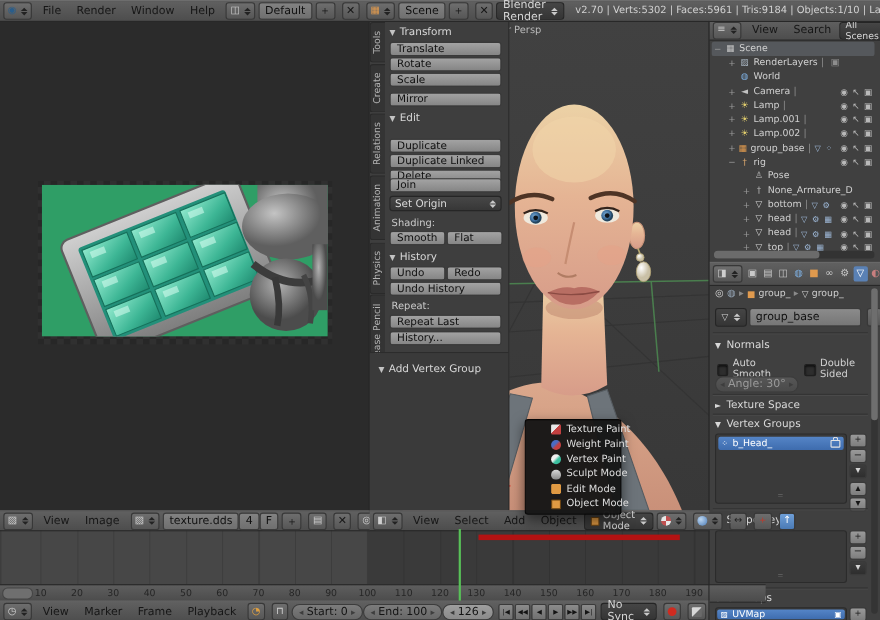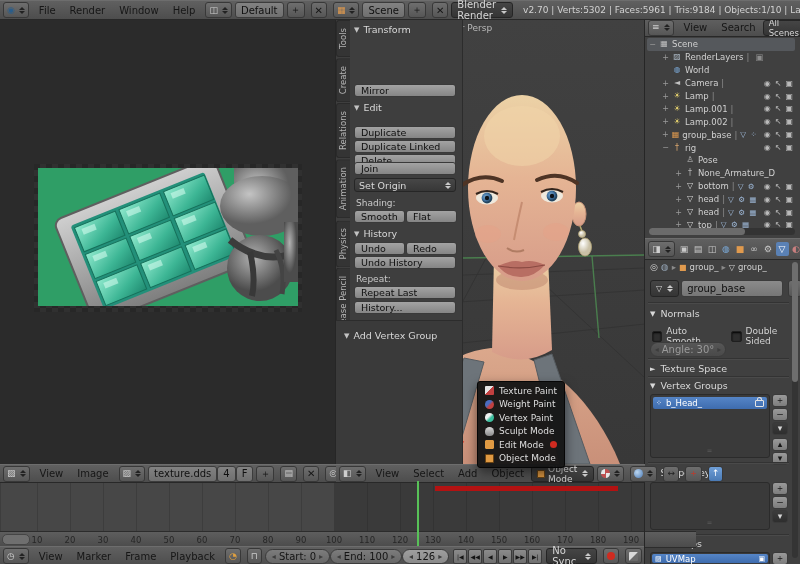--- a/index.html
+++ b/index.html
@@ -48,21 +48,21 @@
     border:1px solid #3a3a3a;border-radius:3px;color:#0f0f0f;display:flex;align-items:center;
     padding-left:6px;box-sizing:border-box;font-size:9.5px}
   .half{width:51px}
   .lbl{position:absolute;left:20px;color:#c9c9c9;font-size:9px}
   .enum{position:absolute;left:18px;width:102px;height:14px;background:linear-gradient(#474747,#373737);
     border:1px solid #262626;border-radius:3px;color:#d9d9d9;display:flex;align-items:center;
     padding:0 4px;box-sizing:border-box;justify-content:space-between;font-size:9.5px}
   
   #modemenu{left:477px;top:381px;width:86px;background:rgba(22,22,22,.97);border:1px solid #060606;
     border-radius:3px;box-shadow:0 5px 12px rgba(0,0,0,.55);padding:2px 0;z-index:40;color:#dedede}
-  .pitem{display:flex;align-items:center;gap:5px;height:13.5px;padding:0 7px;font-size:9px;white-space:nowrap}
+  .pitem{display:flex;align-items:center;gap:5px;height:13.5px;padding:0 23px;font-size:9px;white-space:nowrap}
   .mic{width:9px;height:9px;border-radius:1px;flex:0 0 9px}
   .mi-tex{background:linear-gradient(135deg,#e6e6e6 45%,#c24040 45%)}
   .mi-weight{background:linear-gradient(135deg,#4a6cc2 40%,#c24040 60%);border-radius:50%}
   .mi-vertex{background:linear-gradient(135deg,#f0f0f0 40%,#3bbf9f 60%);border-radius:50%}
   .mi-sculpt{background:linear-gradient(#d8d8d8,#8a8a8a);border-radius:50% 50% 45% 45%}
   .mi-edit{background:#e09a43;outline:1px solid #1c1c1c}
   .mi-object{background:#e09a43;border:1px solid #6b4413;box-sizing:border-box}
   .reddot{width:7px;height:7px;border-radius:50%;background:#cf2b20;margin-left:auto}
   #redline{left:435px;top:486px;width:183px;height:5px;background:#b31212;z-index:45}
   
@@ -357,20 +357,26 @@
         <span class="tab">Create</span>
         <span class="tab">Relations</span>
         <span class="tab">Animation</span>
         <span class="tab">Physics</span>
         <span class="tab">Grease Pencil</span>
       </div>
     <div class="phdr abs" style="left:18px;top:6px">
       <span class="tri">▼</span>
       <span>Transform</span>
     </div>
+    <div class="abs" style="left:18px;top:20px;width:102px">
+
+    <div class="tbtn" style="position:relative;left:0;margin-bottom:1px">Translate</div>
+        <div class="tbtn" style="position:relative;left:0;margin-bottom:1px">Rotate</div>
+        <div class="tbtn" style="position:relative;left:0;margin-bottom:1px">Scale</div>
+      </div>
     <div class="tbtn" style="top:66px">Mirror</div>
     <div class="phdr abs" style="left:18px;top:84px">
       <span class="tri">▼</span>
       <span>Edit</span>
     </div>
     <div class="abs" style="left:18px;top:108px;width:102px">
 
     <div class="tbtn" style="position:relative;left:0;margin-bottom:1px">Duplicate</div>
         <div class="tbtn" style="position:relative;left:0;margin-bottom:1px">Duplicate Linked</div>
         <div class="tbtn" style="position:relative;left:0;margin-bottom:1px">Delete</div>

